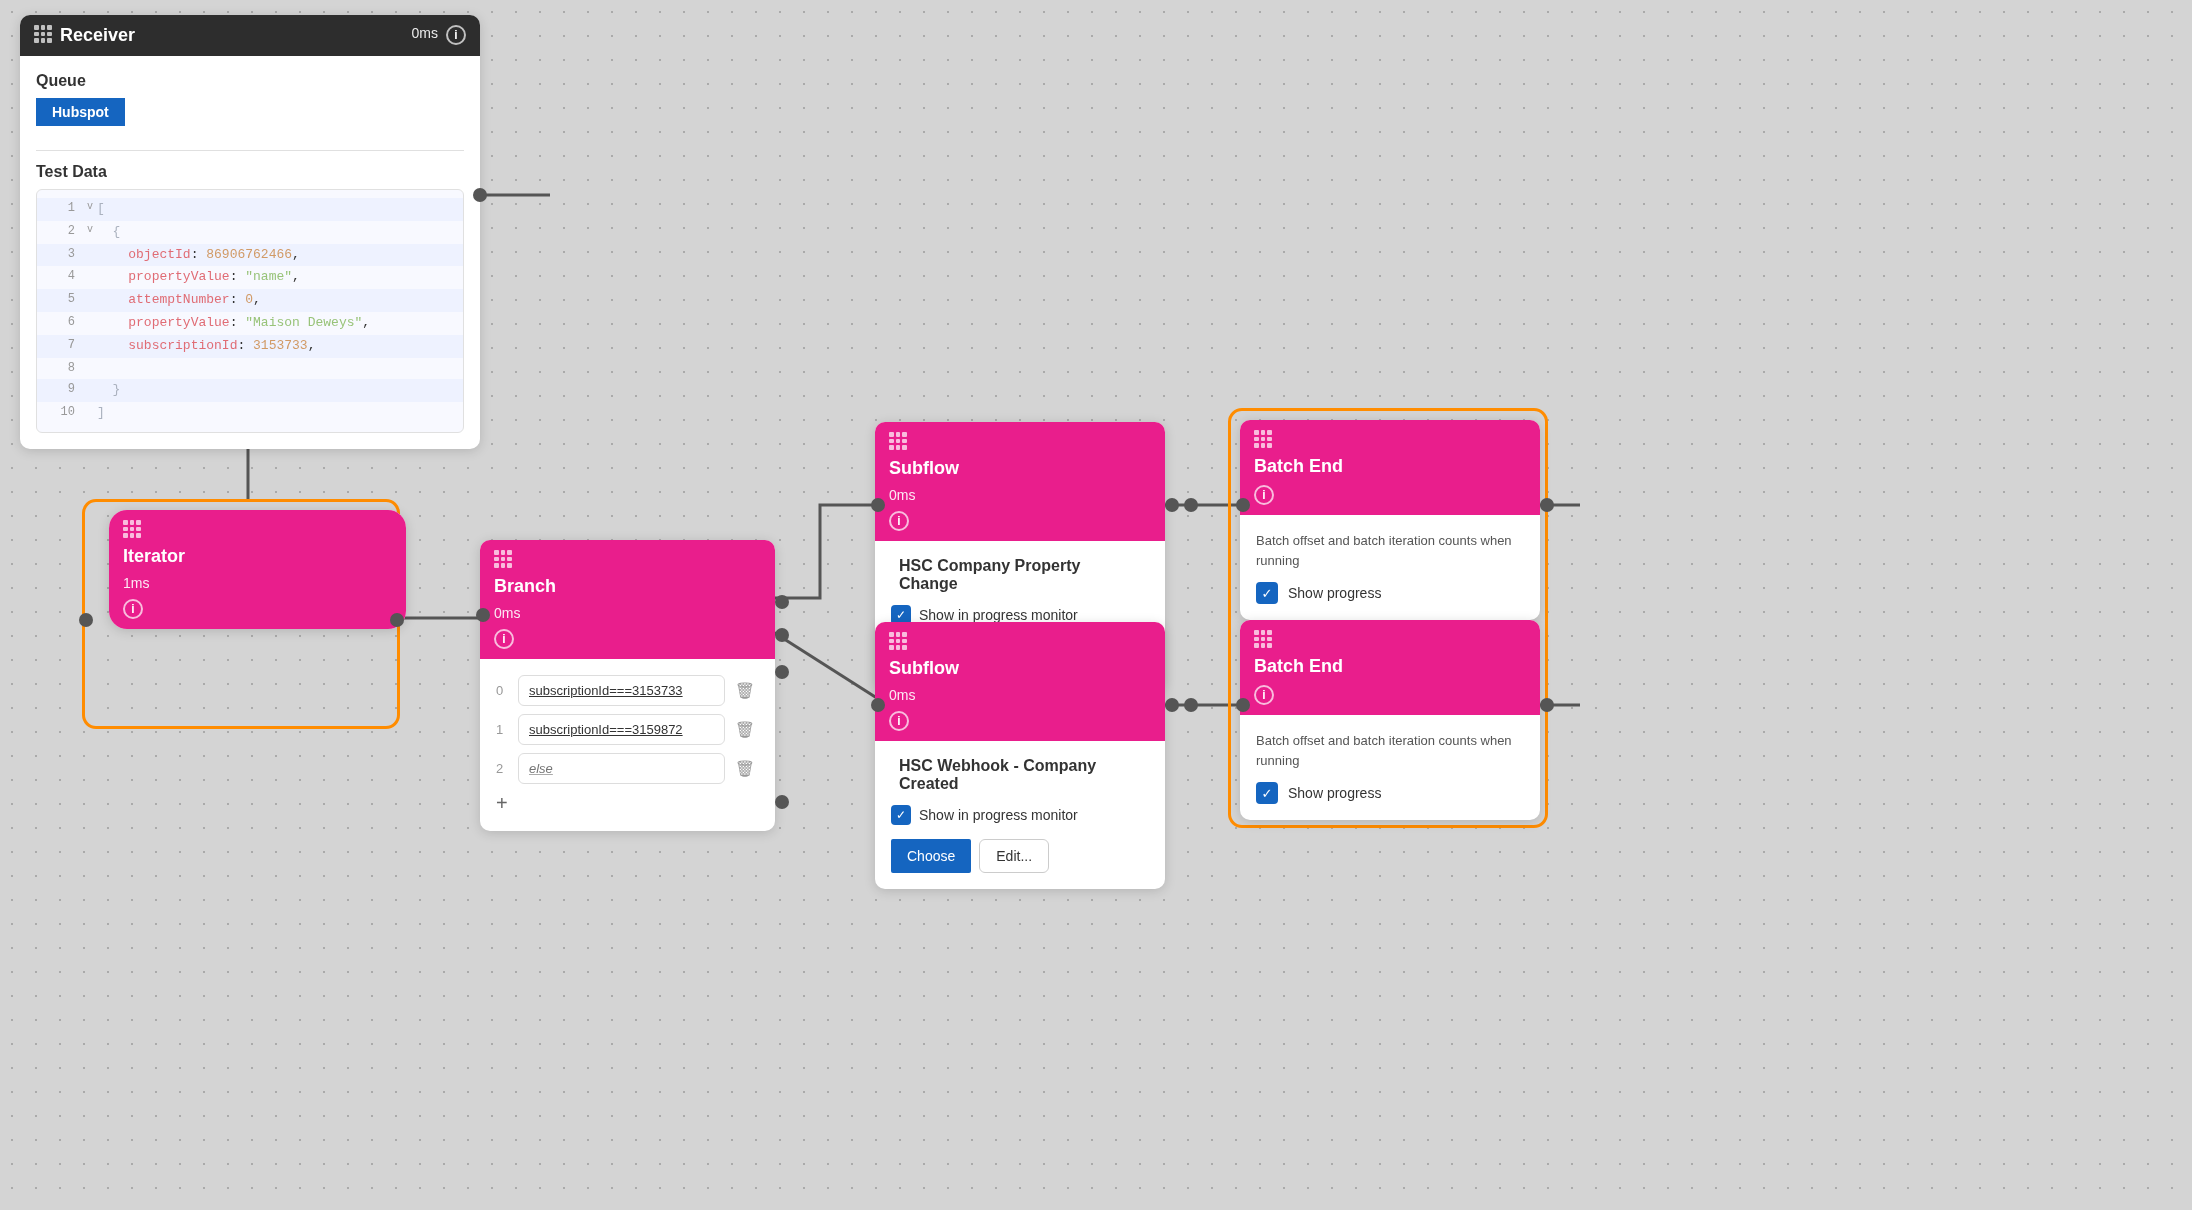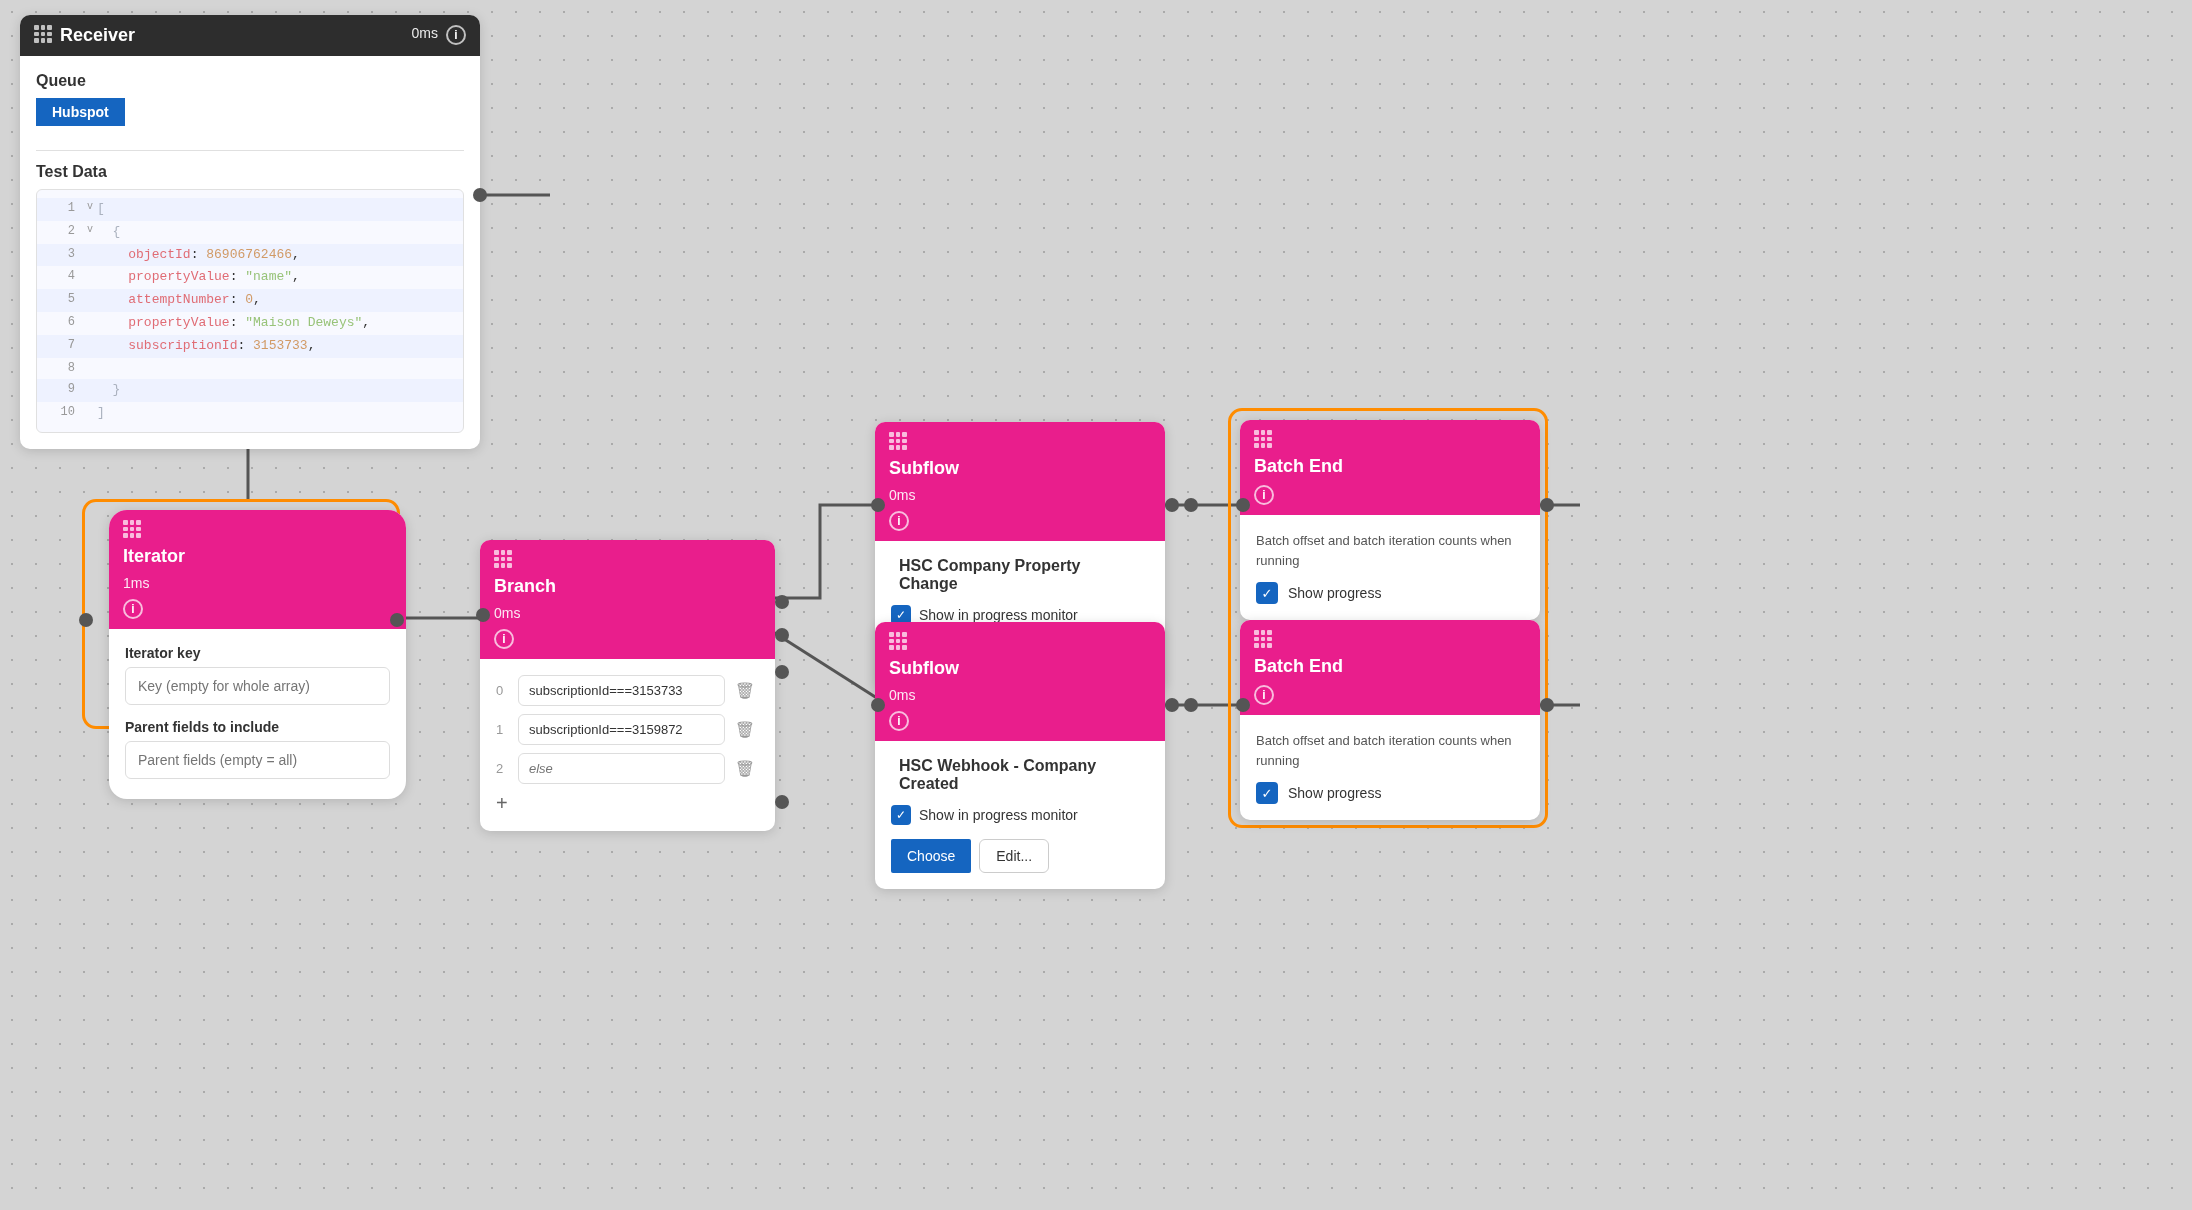--- a/index.html
+++ b/index.html
@@ -143,20 +143,21 @@
       flex-shrink: 0;
     }
     .branch-input {
       flex: 1;
       border: 1px solid #ddd;
       border-radius: 6px;
       padding: 7px 10px;
       font-size: 13px;
       color: #333;
       background: white;
+      text-decoration: underline;
     }
     .branch-input.placeholder-style {
       color: #aaa;
       font-style: italic;
     }
     .branch-delete {
       color: #999;
       font-size: 16px;
       cursor: pointer;
       padding: 2px 4px;
@@ -419,26 +420,20 @@
         <span></span>
         <span></span>
       <span></span>
         <span></span>
         <span></span>
     </div>
     <span class="title">Iterator</span>
     <span class="timing">1ms</span>
     <div class="info-icon">i</div>
   </div>
-  <div class="node-body">
-    <div class="field-label">Iterator key</div>
-    <input class="input-field" type="text" placeholder="Key (empty for whole array)" style="">
-    <div class="field-label" style="margin-top: 10px;">Parent fields to include</div>
-    <input class="input-field" type="text" placeholder="Parent fields (empty = all)" style="">
-  </div>
 </div>
 
 <div class="dot" style="left: 79px; top: 613px;"></div>
 
 <div class="dot" style="left: 390px; top: 613px;"></div>
 
 <div class="node" style="left: 480px; top: 540px; width: 295px;">
   <div class="node-header header-pink">
     <div class="grid-icon">
       <span></span>

